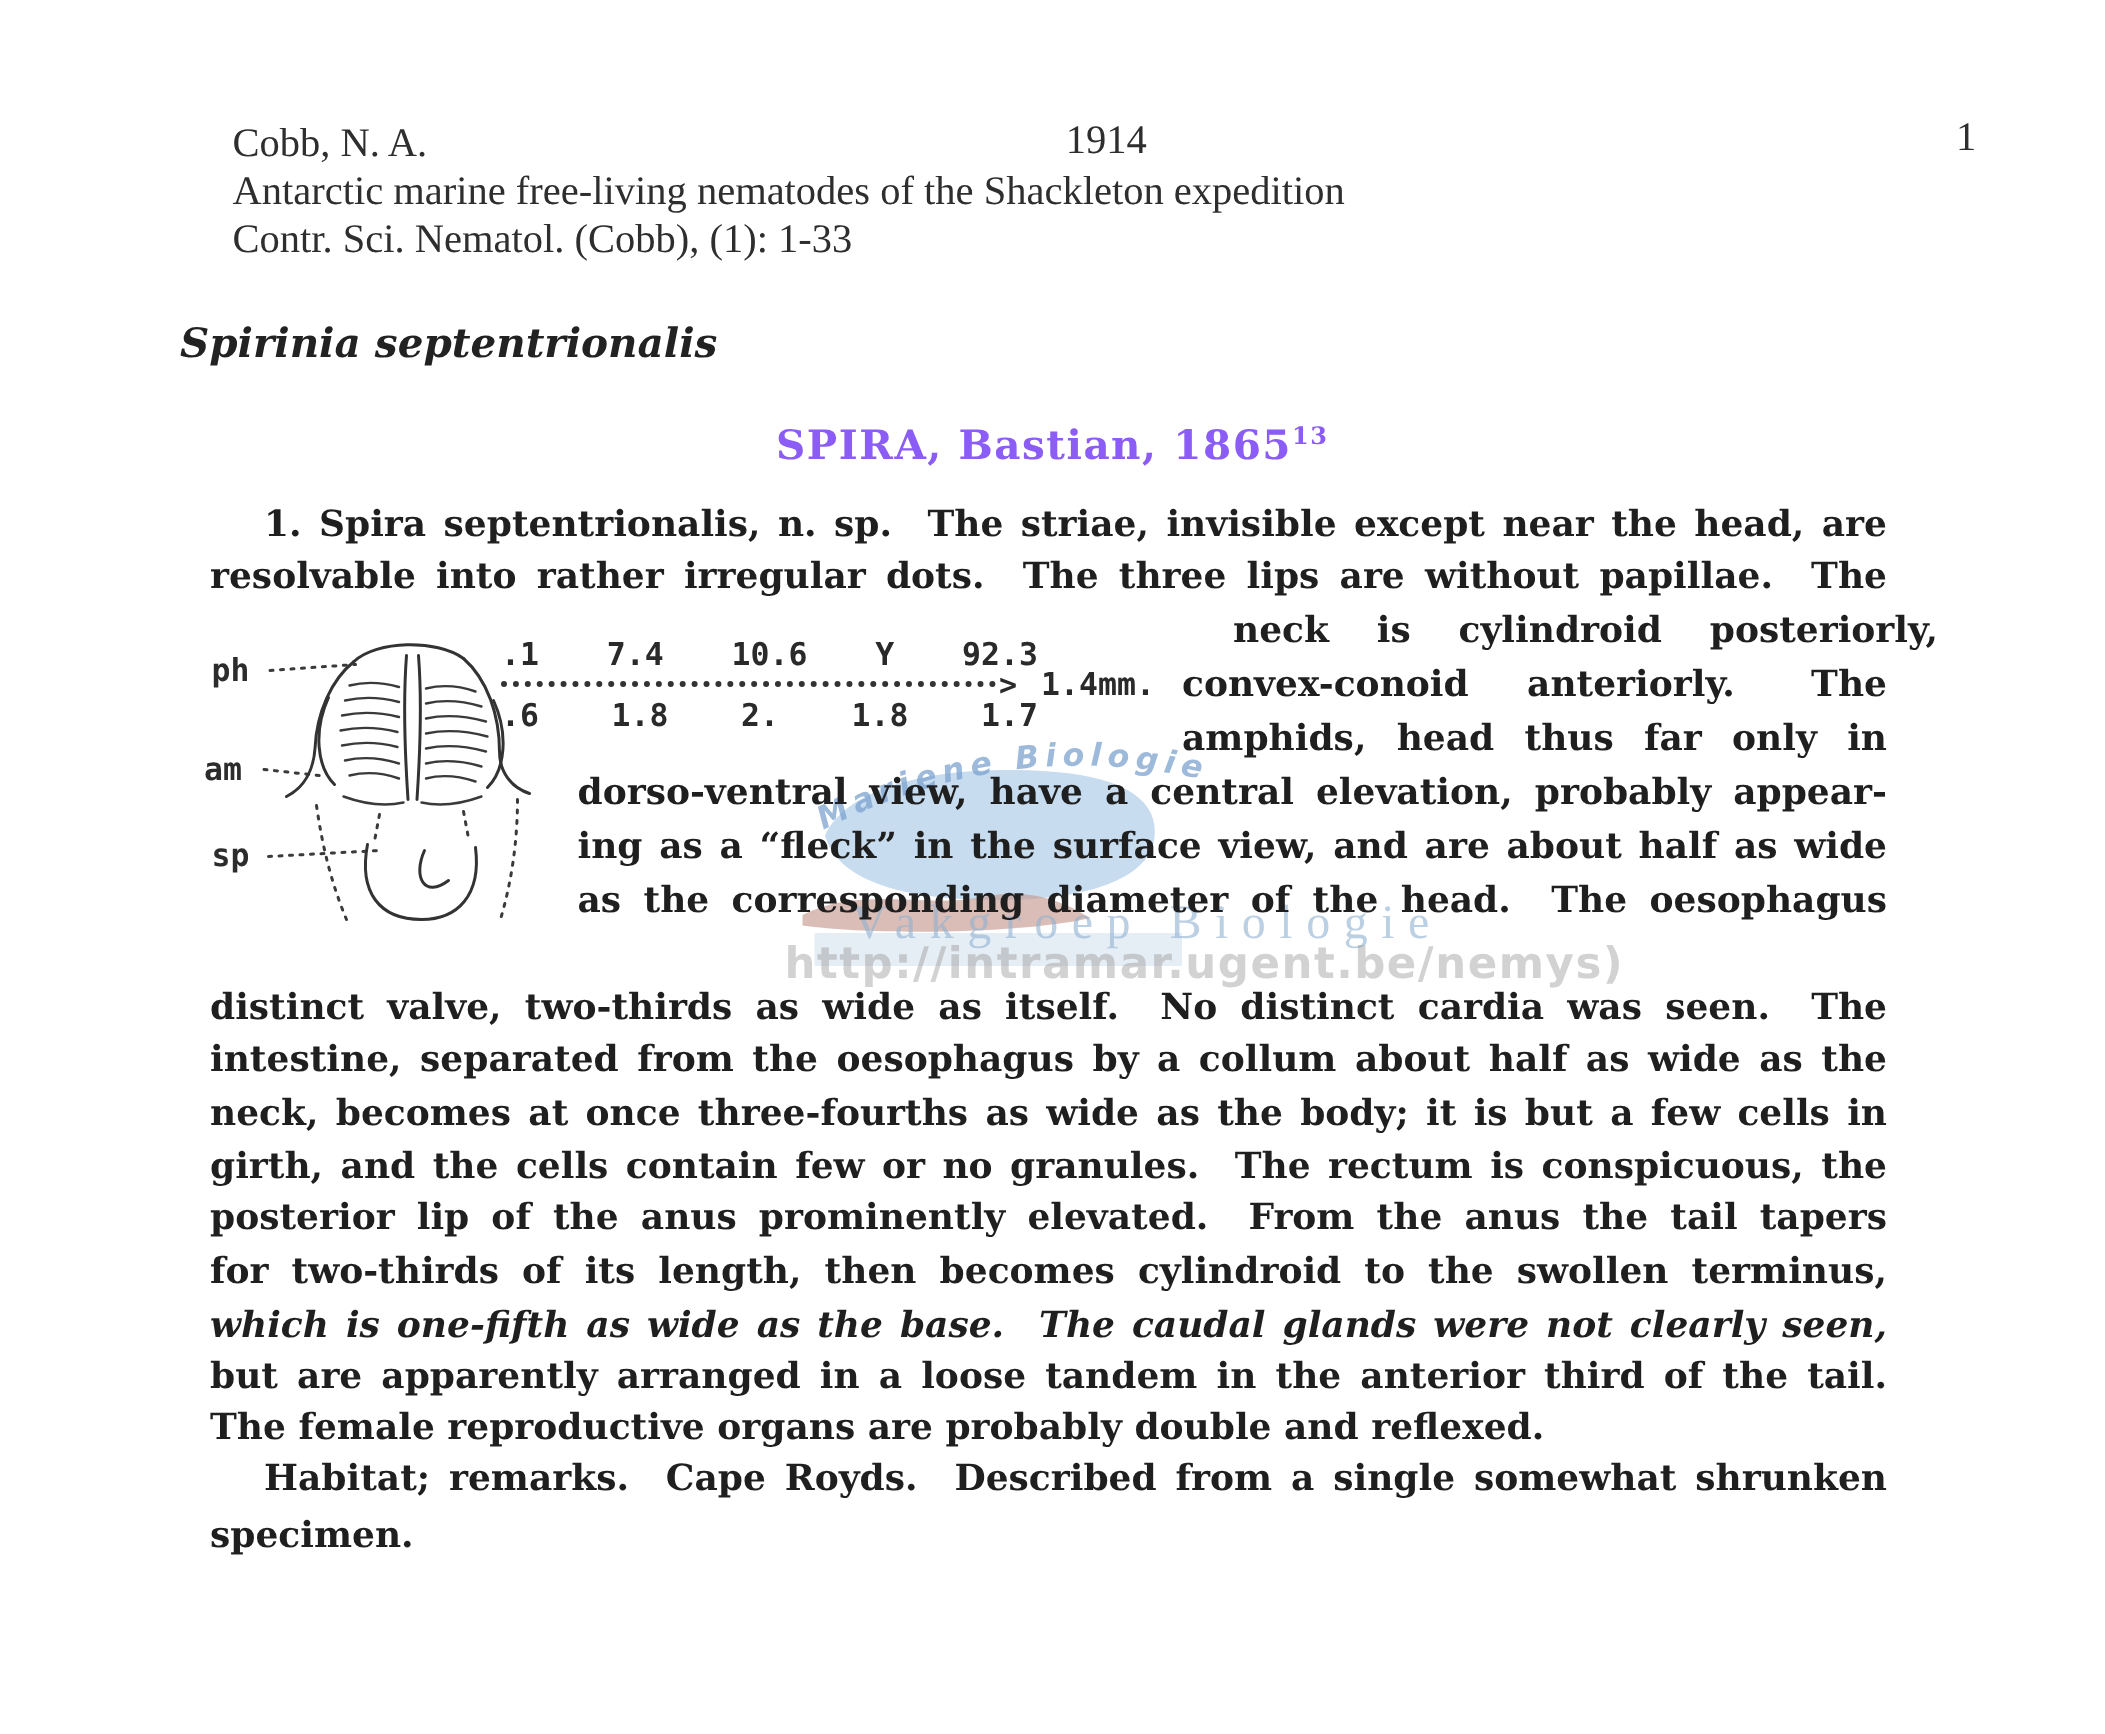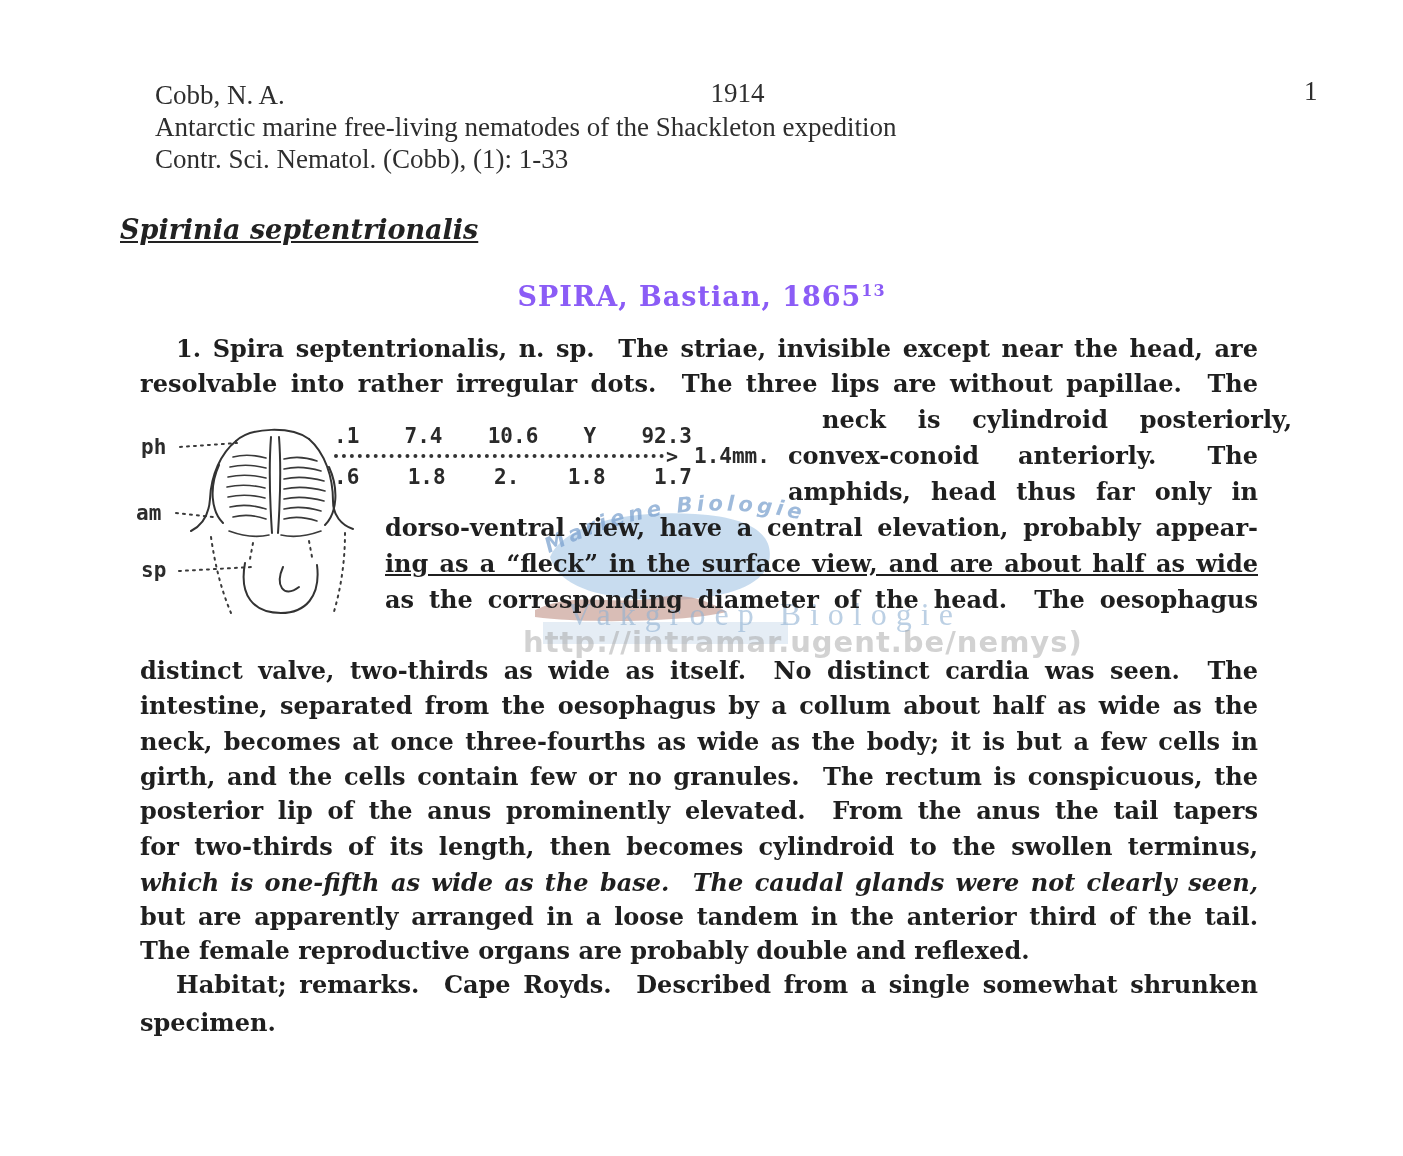--- a/index.html
+++ b/index.html
@@ -2,21 +2,21 @@
 <html><head>
 <meta charset="utf-8">
 <style>
   html,body{margin:0;padding:0;background:#ffffff;}
   .page{position:relative;width:1403px;height:1156px;background:#ffffff;overflow:hidden;}
   
   .hd{position:absolute;font-family:"Liberation Serif",serif;font-size:27px;color:#2e2e2e;white-space:nowrap;z-index:2;margin-left:36px;}
   
   .bt{position:absolute;font-family:"DejaVu Serif",serif;font-size:24px;font-weight:700;color:#1f1f1f;white-space:nowrap;z-index:2;line-height:1.25;}
   .just{white-space:normal;text-align:justify;text-align-last:justify;overflow:hidden;height:34px;}
-  .species{position:absolute;left:120px;top:214px;font-family:"DejaVu Serif",serif;font-style:italic;font-weight:700;font-size:27px;color:#222;z-index:2;text-decoration:underline;}
+  .species{position:absolute;left:120px;top:214px;font-family:"DejaVu Serif",serif;font-style:italic;font-weight:700;font-size:27px;color:#222;z-index:2;}
   .genus{position:absolute;left:0;top:281px;width:1403px;text-align:center;font-family:"DejaVu Serif",serif;font-weight:700;font-size:27px;color:#8b5cf6;letter-spacing:1px;z-index:2;}
   .genus sup{font-size:16px;}
   
   .formula{position:absolute;left:334px;top:424px;width:470px;font-family:"DejaVu Sans Mono",monospace;font-weight:700;font-size:21px;color:#2a2a2a;z-index:2;}
   .frow{display:flex;justify-content:space-between;width:358px;}
   .fmid{display:flex;align-items:center;height:14px;margin:1px 0 2px 0;}
   .fdots{display:inline-block;width:330px;height:0;border-top:4px dotted #333;}
   .farrow{margin-left:2px;font-size:20px;line-height:10px;}
   .flen{margin-left:16px;}
   
@@ -123,21 +123,21 @@
       <span>1.8</span>
       <span>1.7</span>
     </div>
   </div>
 
   <div class="bt just" style="left:822px;top:405px;width:470px;">neck is cylindroid posteriorly,</div>
   <div class="bt just" style="left:788px;top:441px;width:470px;">convex-conoid anteriorly.  The</div>
   <div class="bt just" style="left:788px;top:477px;width:470px;">amphids, head thus far only in</div>
 
   <div class="bt just" style="left:385px;top:513px;width:873px;">dorso-ventral view, have a central elevation, probably appear-</div>
-  <div class="bt just" style="left:385px;top:549px;width:873px;text-decoration:underline;">ing as a “fleck” in the surface view, and are about half as wide</div>
+  <div class="bt just" style="left:385px;top:549px;width:873px;">ing as a “fleck” in the surface view, and are about half as wide</div>
   <div class="bt just" style="left:385px;top:585px;width:873px;">as the corresponding diameter of the head.  The oesophagus</div>
 
   <div class="bt just" style="left:140px;top:656px;width:1118px;">distinct valve, two-thirds as wide as itself.  No distinct cardia was seen.  The</div>
   <div class="bt just" style="left:140px;top:691px;width:1118px;">intestine, separated from the oesophagus by a collum about half as wide as the</div>
   <div class="bt just" style="left:140px;top:727px;width:1118px;">neck, becomes at once three-fourths as wide as the body; it is but a few cells in</div>
   <div class="bt just" style="left:140px;top:762px;width:1118px;">girth, and the cells contain few or no granules.  The rectum is conspicuous, the</div>
   <div class="bt just" style="left:140px;top:796px;width:1118px;">posterior lip of the anus prominently elevated.  From the anus the tail tapers</div>
   <div class="bt just" style="left:140px;top:832px;width:1118px;">for two-thirds of its length, then becomes cylindroid to the swollen terminus,</div>
   <div class="bt just" style="left:140px;top:868px;width:1118px;font-style:italic;">which is one-fifth as wide as the base.  The caudal glands were not clearly seen,</div>
   <div class="bt just" style="left:140px;top:902px;width:1118px;">but are apparently arranged in a loose tandem in the anterior third of the tail.</div>

